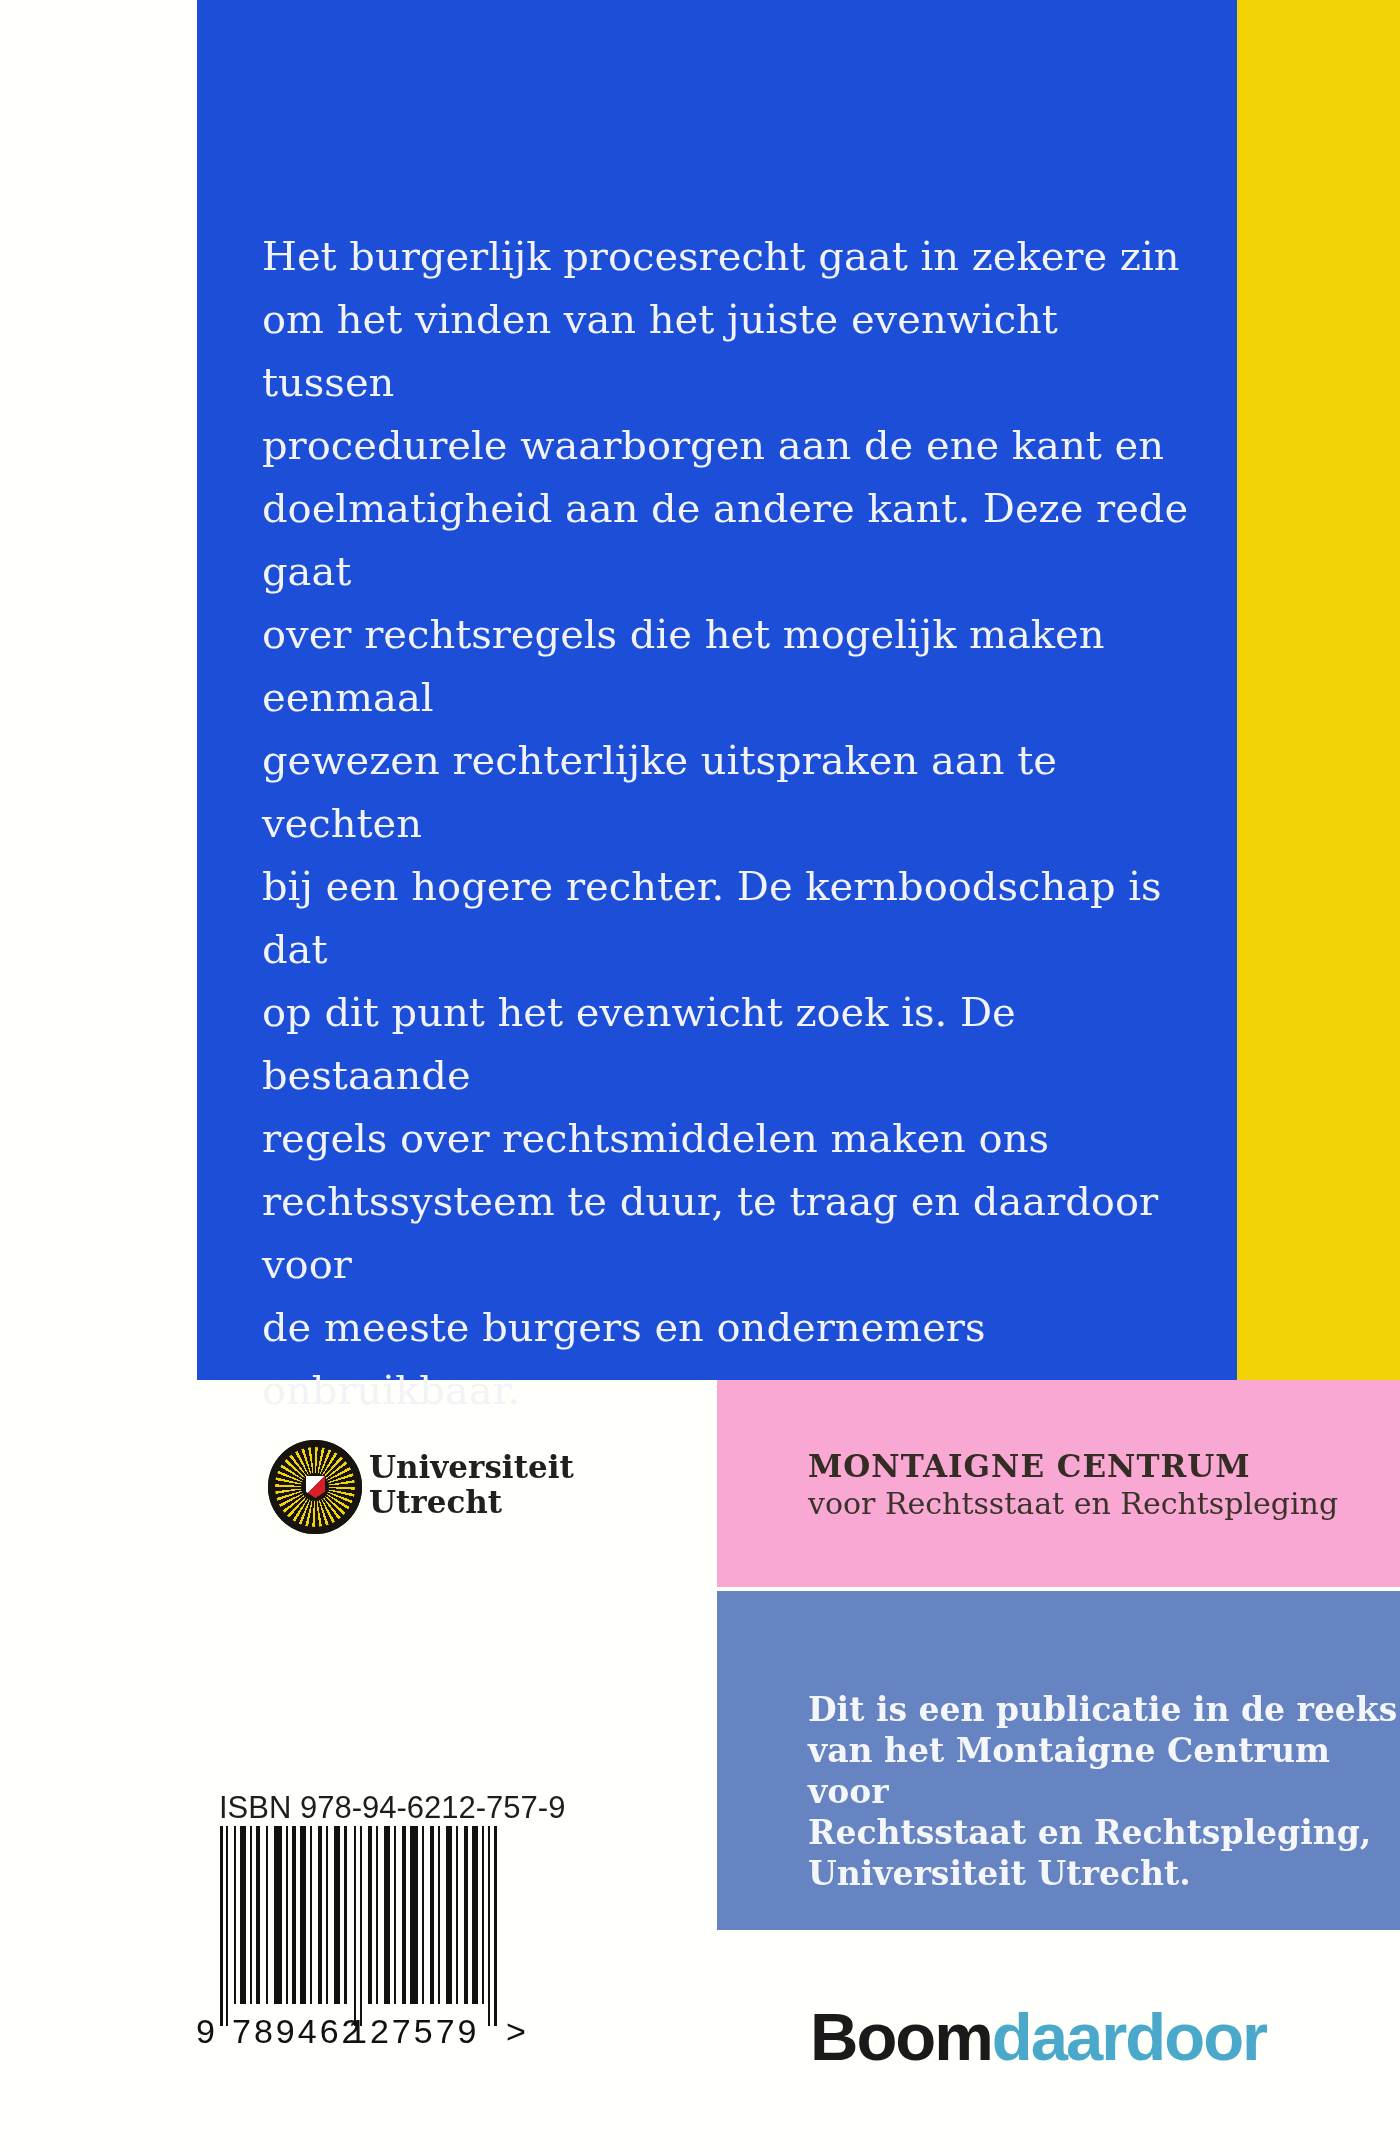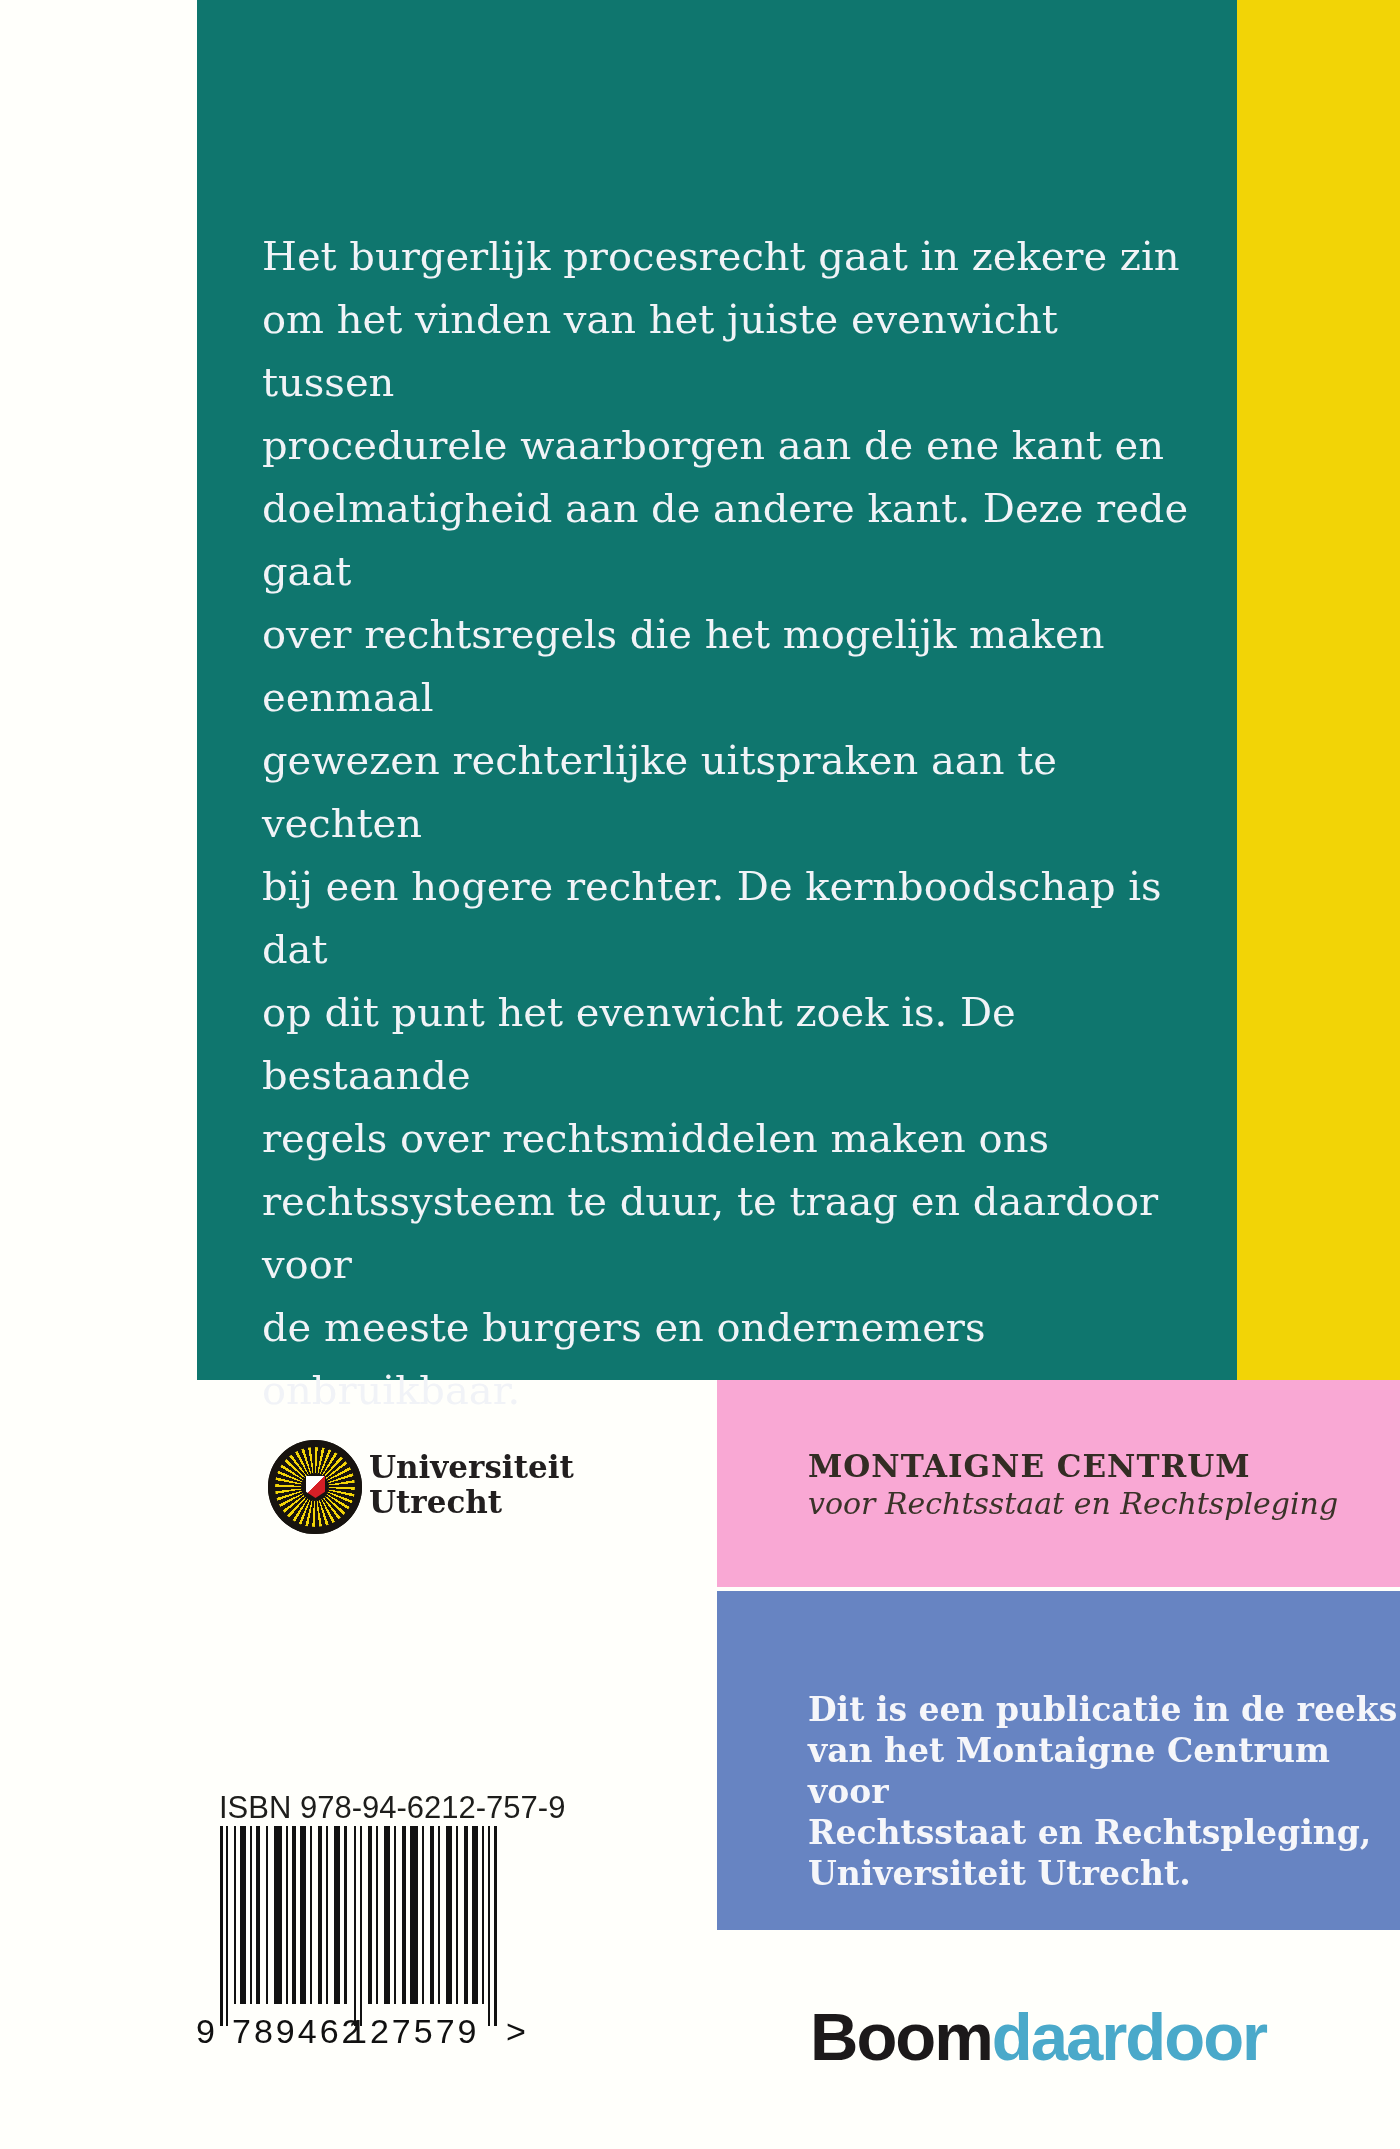--- a/index.html
+++ b/index.html
@@ -8,26 +8,26 @@
     background:#fffffb;
     font-family:"DejaVu Serif", serif;
   }
   .abs{position:absolute;}
 
   
   .yellow-strip{left:1237px;top:0;width:163px;height:1587px;background:#f2d406;}
   .montaigne-band{left:717px;top:1380px;width:683px;height:207px;background:#f9a8d4;}
 
   
-  .blue-panel{left:197px;top:0;width:1040px;height:1380px;background:#0f766e;}
+  .blue-panel{left:197px;top:0;width:1040px;height:1380px;background:#1d4ed8;}
   .blurb{left:65px;top:225px;width:940px;color:#f1f3f7;font-size:40px;line-height:63px;letter-spacing:0px;}
 
   
   .montaigne-title{left:91px;top:68px;color:#332d24;font-size:31px;font-weight:bold;letter-spacing:1px;}
-  .montaigne-subtitle{left:91px;top:106px;color:#3a3329;font-size:30px;font-style:italic;}
+  .montaigne-subtitle{left:91px;top:106px;color:#3a3329;font-size:30px;}
 
   
   .pub-block{left:717px;top:1591px;width:683px;height:339px;background:#6784c2;}
   .pub-text{left:91px;top:98px;color:#f5f6fa;font-size:33px;font-weight:bold;line-height:41px;}
 
   
   .uu-logo{left:268px;top:1440px;width:94px;height:94px;border-radius:50%;background:#17130f;}
   .uu-rays{position:absolute;inset:5px;border-radius:50%;
     background:repeating-conic-gradient(#f2d406 0deg 4deg,#17130f 4deg 10deg);}
   .uu-ring{position:absolute;inset:0;border-radius:50%;border:7px solid #17130f;}

